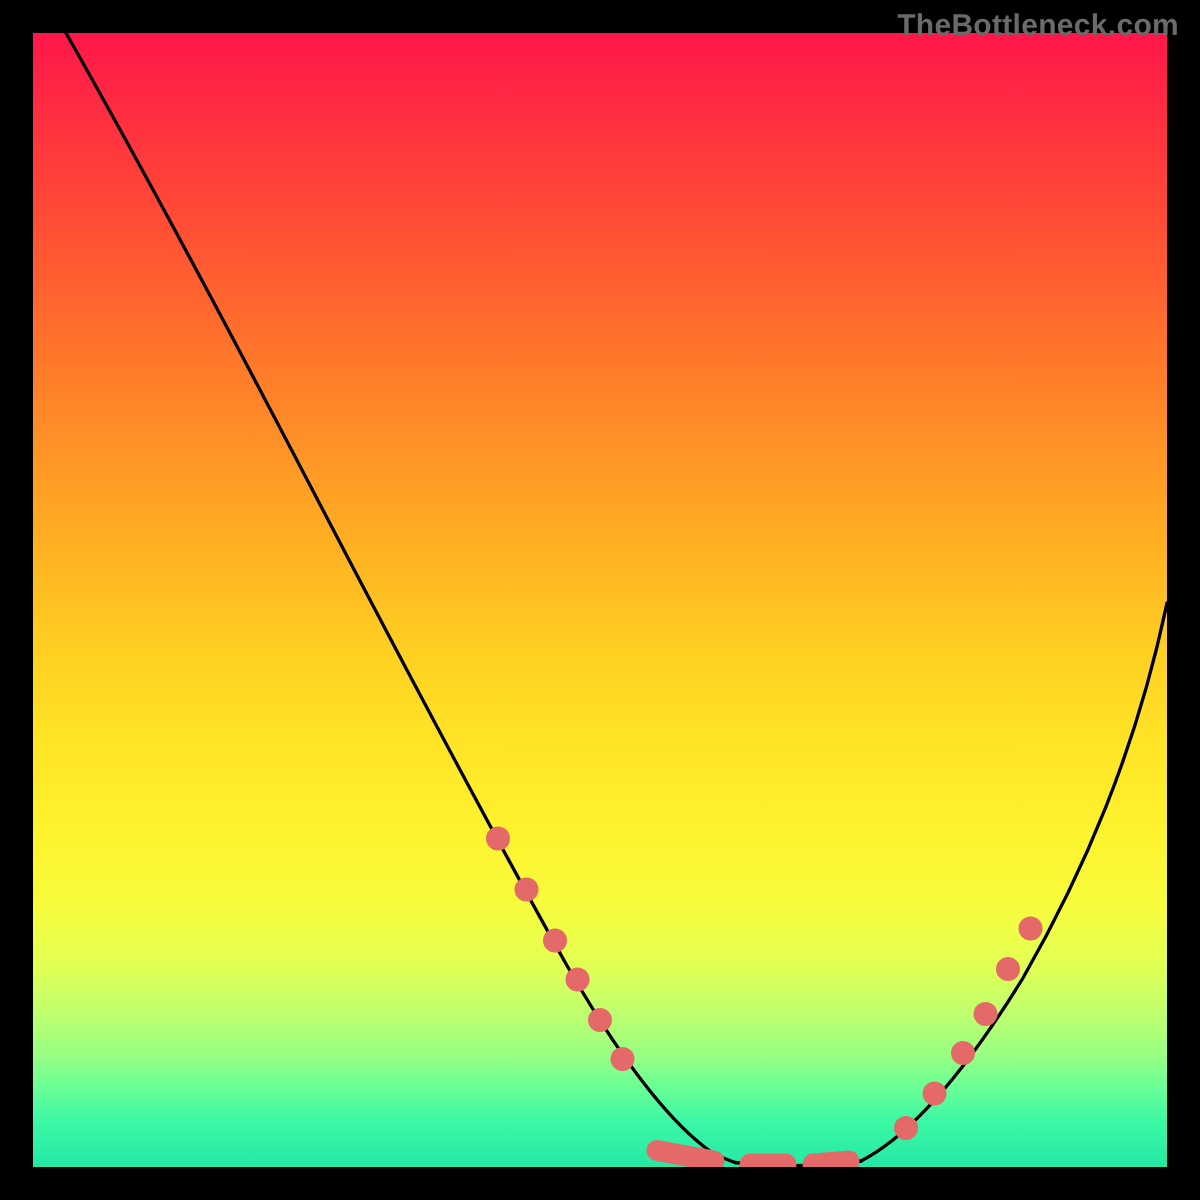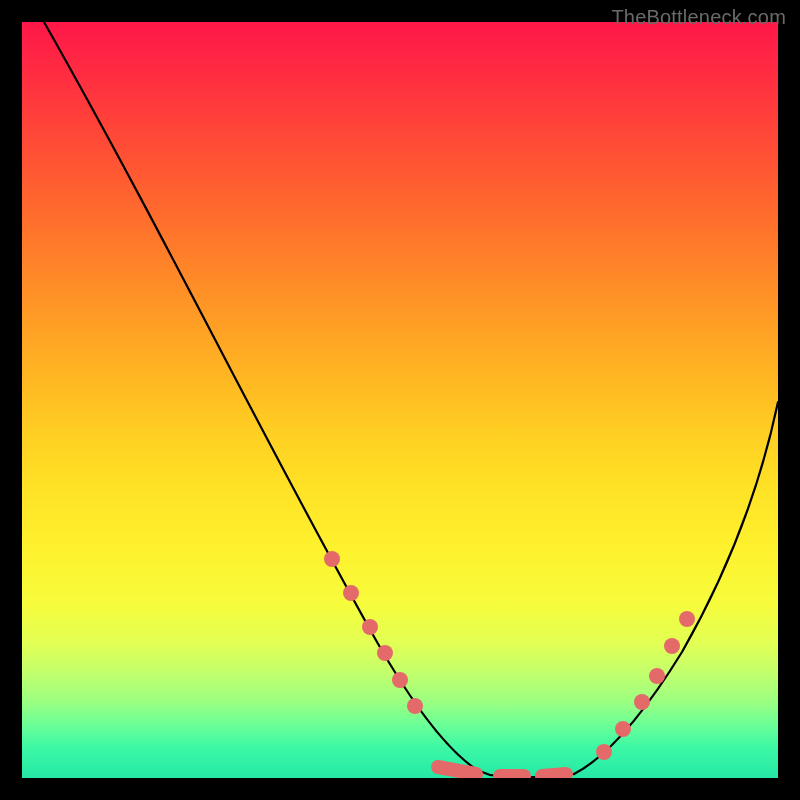--- a/index.html
+++ b/index.html
@@ -9,21 +9,21 @@
     background: #000;
     position: relative;
     font-family: Arial, sans-serif;
   }
 
   .watermark {
     position: absolute;
     top: 6px;
     right: 14px;
     color: #6a6a6a;
-    font-weight: 400;
+    font-weight: 700;
     font-size: 20px;
     letter-spacing: 0.2px;
     z-index: 10;
   }
 
   .chart-frame {
     position: absolute;
     left: 22px;
     top: 22px;
     width: 756px;

